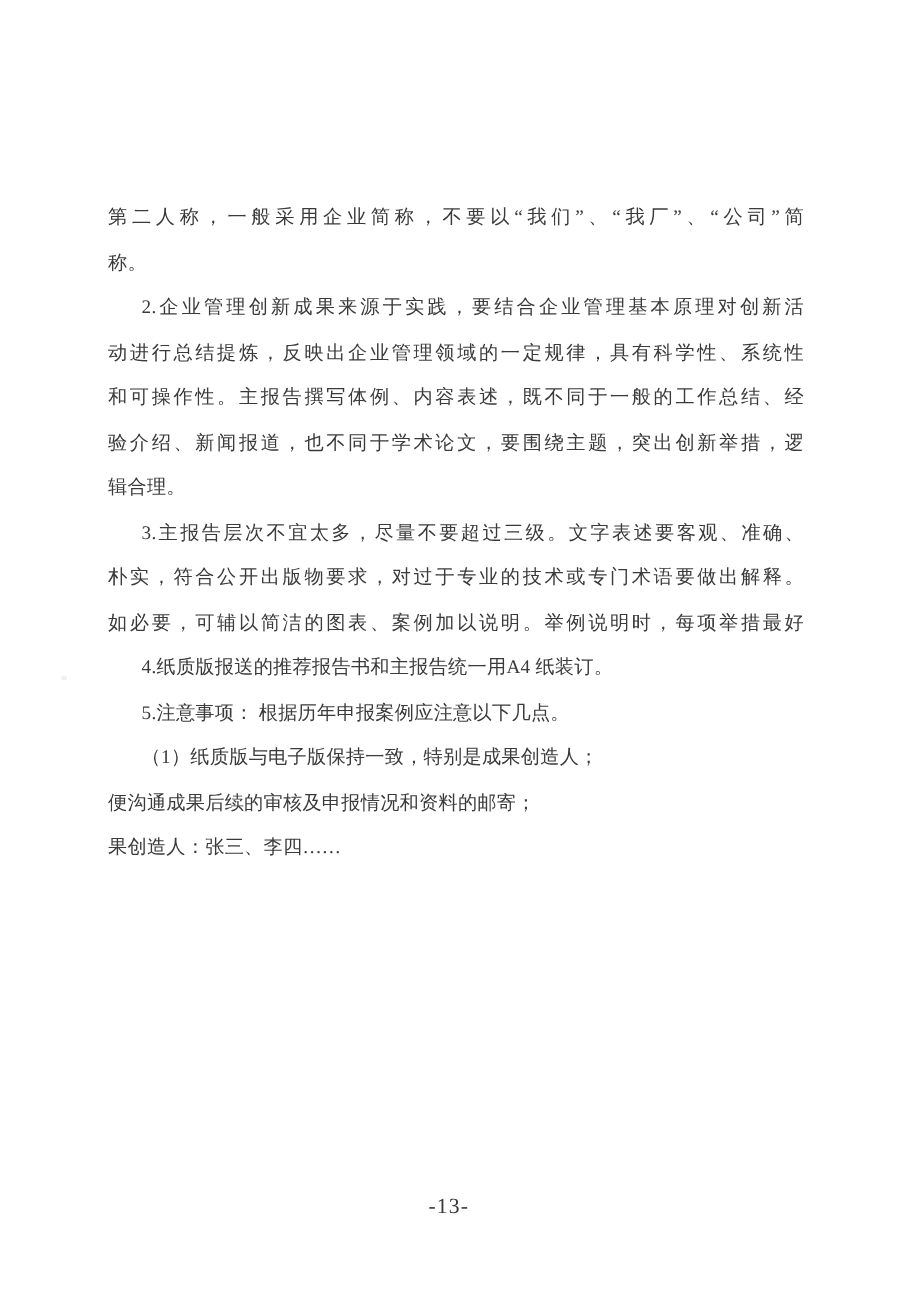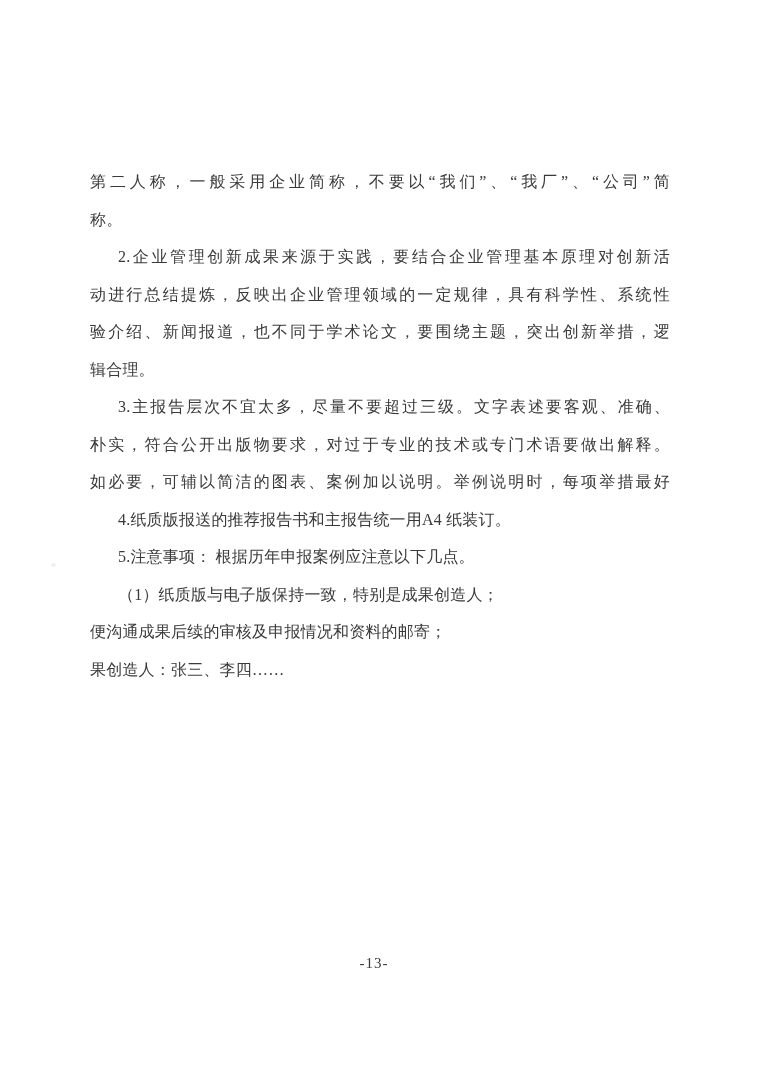--- a/index.html
+++ b/index.html
@@ -33,24 +33,24 @@
     text-align: justify;
     text-align-last: justify;
     text-justify: inter-ideograph;
   }
   .line.indent {
     text-indent: 28px;
   }
   .page-number {
     position: absolute;
     left: 0;
-    top: 955px;
+    top: 995px;
     width: 748px;
     text-align: center;
-    font-size: 15px;
+    font-size: 18px;
     letter-spacing: 1px;
     color: #3a3a3a;
   }
   .scan-artifact {
     position: absolute;
     left: 51px;
     top: 563px;
     width: 5px;
     height: 4px;
     border-radius: 50%;
@@ -62,20 +62,21 @@
 
 <div class="sheet">
 
   <div class="scan-artifact"></div>
 
   <div class="text-block">
     <div class="line fill">第二人称，一般采用企业简称，不要以“我们”、“我厂”、“公司”简</div>
     <div class="line">称。</div>
     <div class="line indent fill">2.企业管理创新成果来源于实践，要结合企业管理基本原理对创新活</div>
     <div class="line fill">动进行总结提炼，反映出企业管理领域的一定规律，具有科学性、系统性</div>
+    <div class="line fill">和可操作性。主报告撰写体例、内容表述，既不同于一般的工作总结、经</div>
     <div class="line fill">验介绍、新闻报道，也不同于学术论文，要围绕主题，突出创新举措，逻</div>
     <div class="line">辑合理。</div>
     <div class="line indent fill">3.主报告层次不宜太多，尽量不要超过三级。文字表述要客观、准确、</div>
     <div class="line fill">朴实，符合公开出版物要求，对过于专业的技术或专门术语要做出解释。</div>
     <div class="line fill">如必要，可辅以简洁的图表、案例加以说明。举例说明时，每项举措最好</div>
     <div class="line indent">4.纸质版报送的推荐报告书和主报告统一用A4 纸装订。</div>
     <div class="line indent">5.注意事项： 根据历年申报案例应注意以下几点。</div>
     <div class="line indent">（1）纸质版与电子版保持一致，特别是成果创造人；</div>
     <div class="line">便沟通成果后续的审核及申报情况和资料的邮寄；</div>
     <div class="line">果创造人：张三、李四……</div>

